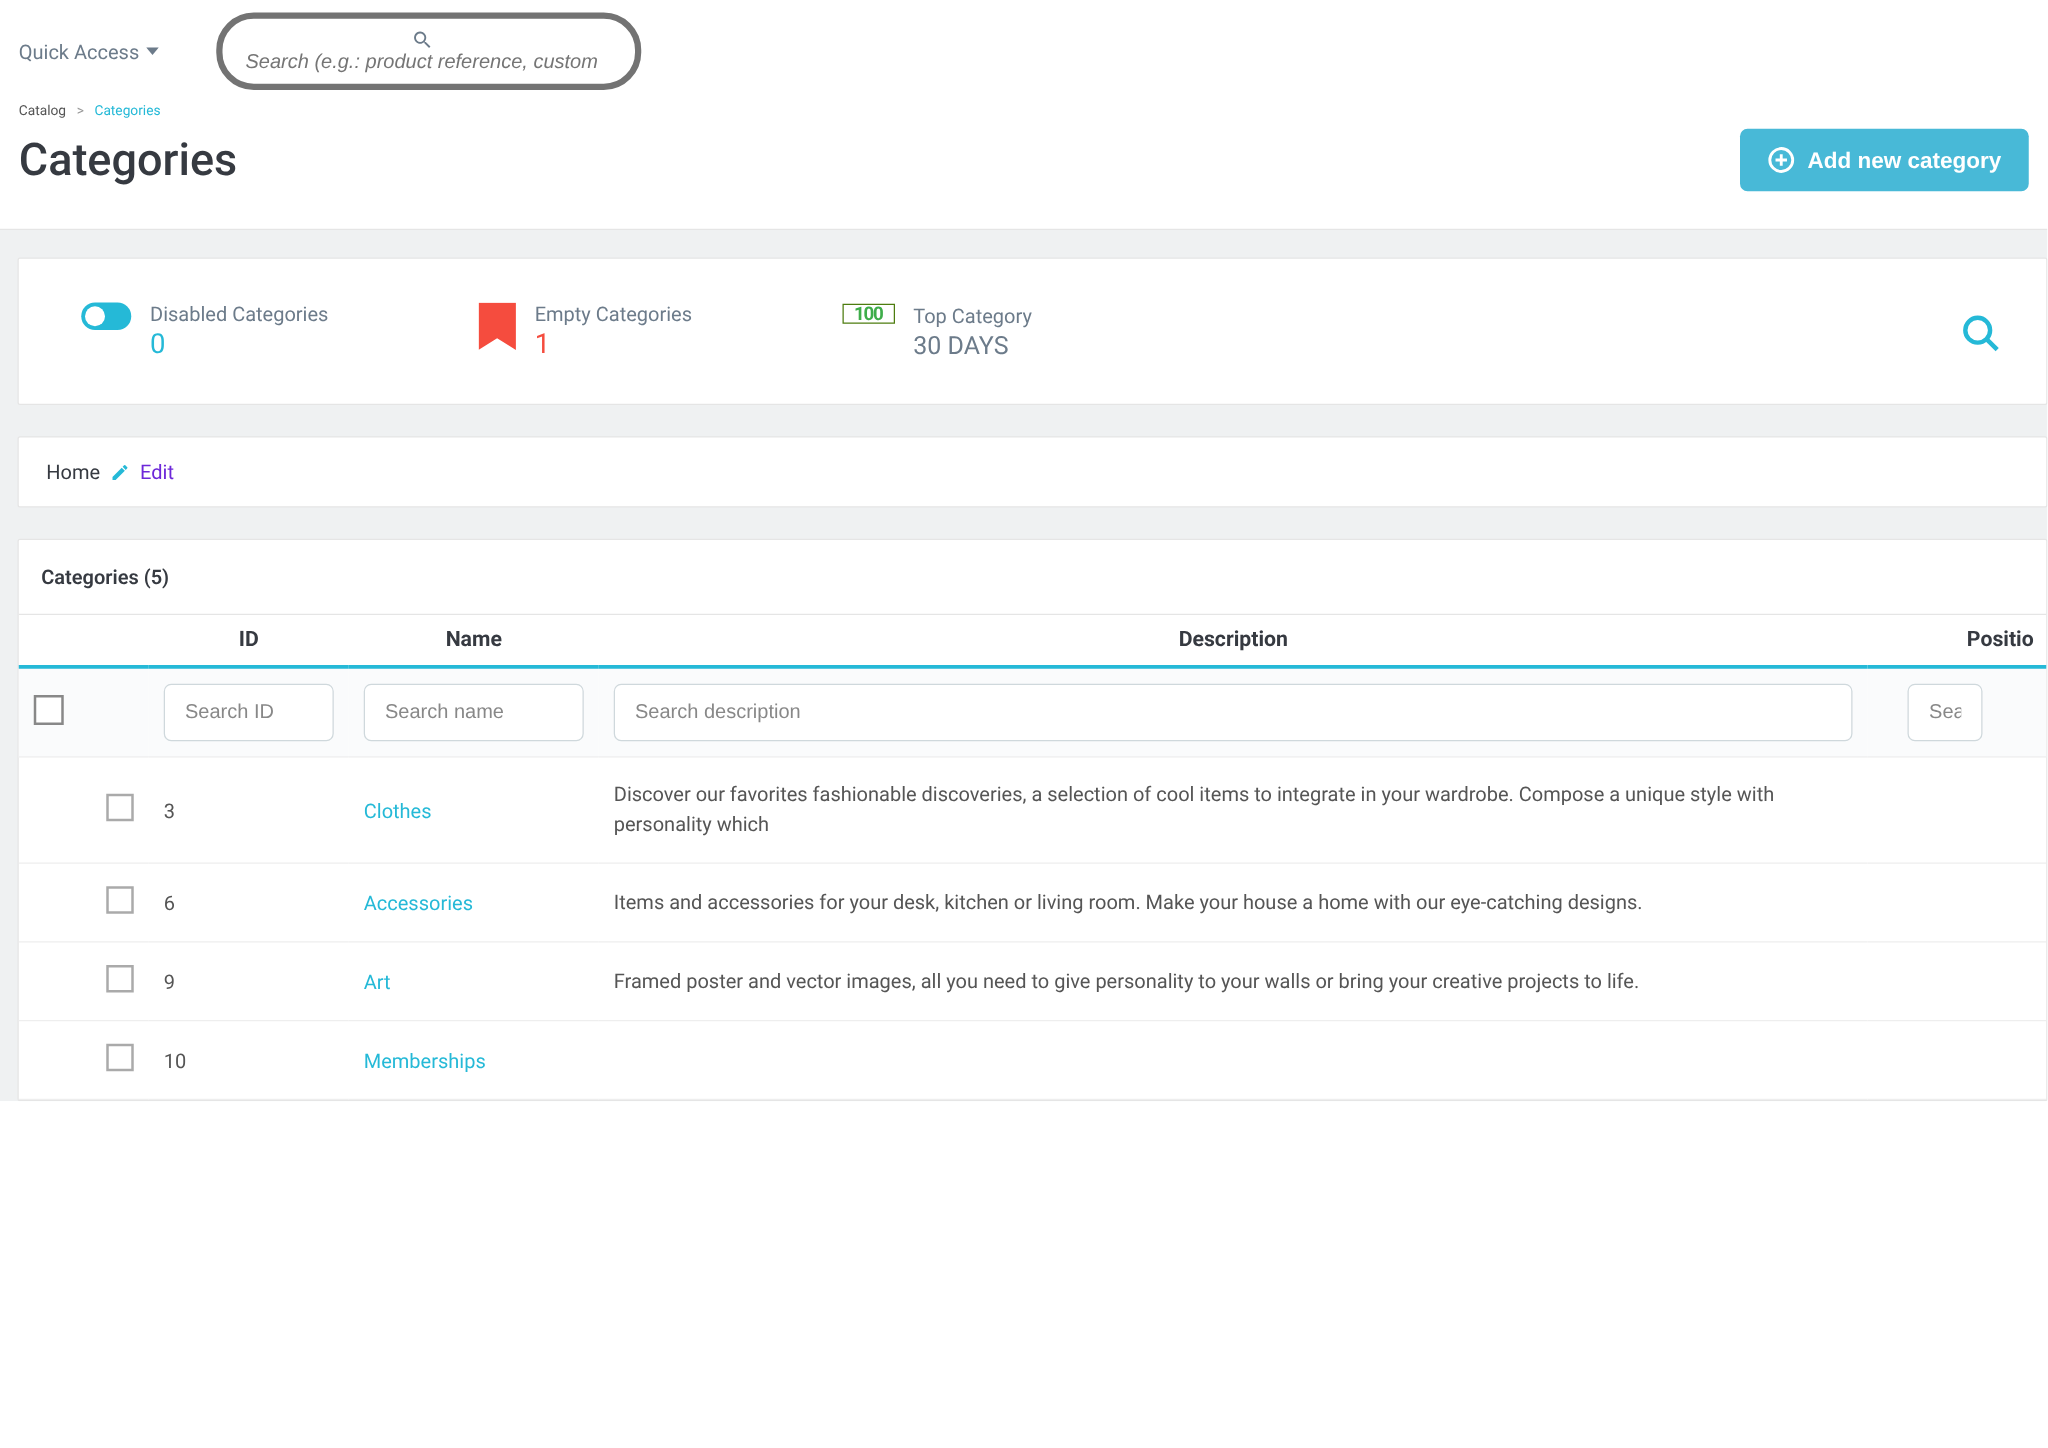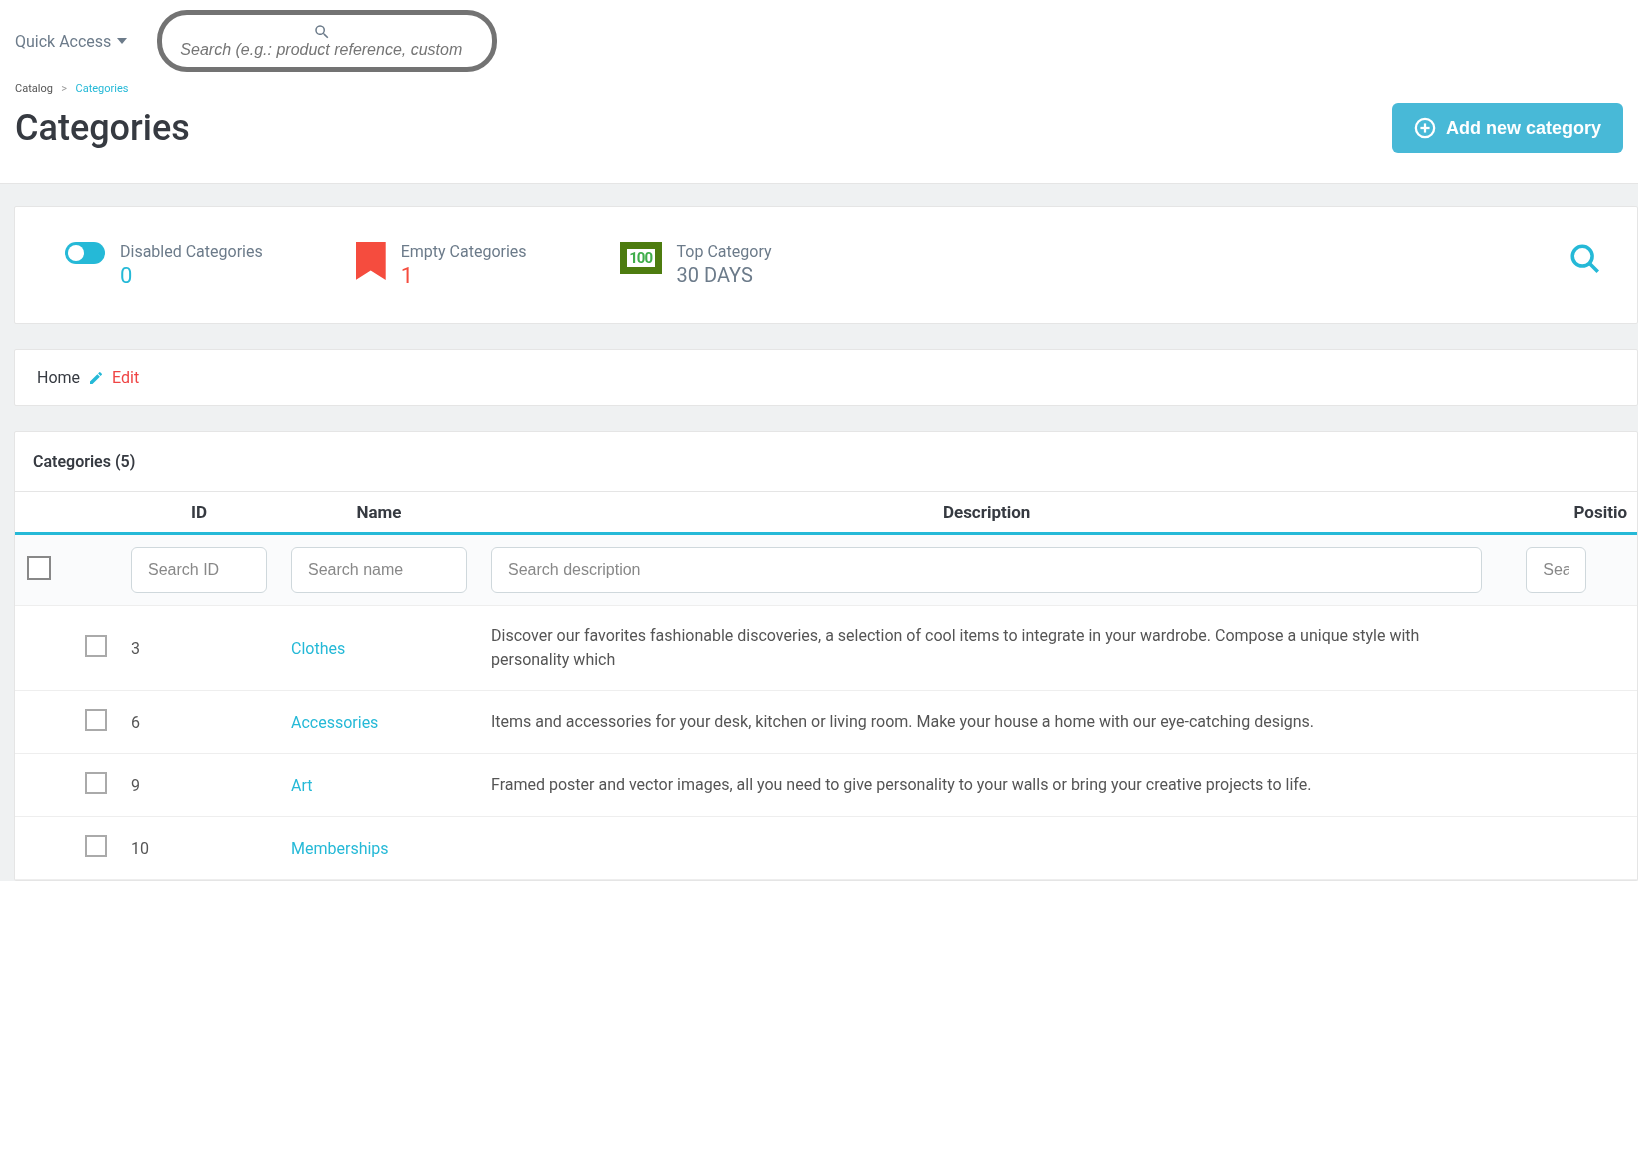--- a/index.html
+++ b/index.html
@@ -6,21 +6,21 @@
 body {
   font-family: -apple-system, BlinkMacSystemFont, "Segoe UI", Roboto, Helvetica, Arial, sans-serif;
   background: #ffffff;
   color: #363a41;
   font-size: 16px;
 }
 .top-bar {
   display: flex;
   align-items: center;
   padding: 10px 15px;
-  gap: 30px;
+  gap: 46px;
 }
 .quick-access {
   display: flex;
   align-items: center;
   color: #6c7b8a;
   cursor: pointer;
   gap: 6px;
 }
 .quick-access .caret {
   width: 0; height: 0;
@@ -84,23 +84,23 @@
   background: #eff1f2;
   padding: 22px 0 0 14px;
 }
 .stats-card, .home-card, .table-card {
   background: #fff;
   border: 1px solid #e5e5e5;
   border-radius: 2px;
 }
 .stats-card {
   display: flex;
-  align-items: flex-start;
+  align-items: flex-end;
   padding: 35px 50px;
-  gap: 93px;
+  gap: 120px;
   margin-bottom: 25px;
   justify-content: flex-start;
 }
 .stat-item {
   display: flex;
   align-items: flex-start;
   gap: 15px;
 }
 .stat-toggle {
   width: 40px; height: 22px;
@@ -115,22 +115,22 @@
   width: 16px; height: 16px;
   background: #fff;
   border-radius: 50%;
 }
 .stat-bookmark {
   width: 30px; height: 38px;
   background: #f54c3e;
   clip-path: polygon(0 0, 100% 0, 100% 100%, 50% 75%, 0 100%);
 }
 .stat-money {
-  width: 42px; height: 32px;
-  border: 7px solid #4d7c0f;
+  width: 42px; height: 16px;
+  border: 1px solid #4d7c0f;
   display: flex;
   align-items: center;
   justify-content: center;
   color: #3ead4a;
   font-weight: bold;
   font-size: 15px;
   letter-spacing: -1px;
 }
 .stat-text .label { color: #6c7b8a; font-size: 16px; }
 .stat-text .sub { color: #6c7b8a; font-size: 20px; margin-top: 2px; }
@@ -144,21 +144,21 @@
 .stats-search svg { width: 34px; height: 34px; stroke: #25b9d7; fill: none; stroke-width: 2.5; }
 .home-card {
   padding: 18px 22px;
   margin-bottom: 25px;
   display: flex;
   align-items: center;
   gap: 8px;
 }
 .home-card .home { color: #363a41; }
 .home-card svg { width: 16px; height: 16px; fill: #25b9d7; }
-.home-card .edit { color: #ef4444; }
+.home-card .edit { color: #6d28d9; }
 .table-card { padding: 0; }
 .table-title {
   padding: 20px 18px;
   font-size: 16px;
   font-weight: 600;
   border-bottom: 1px solid #e5e5e5;
 }
 .table-actions {
   display: flex;
   gap: 25px;

